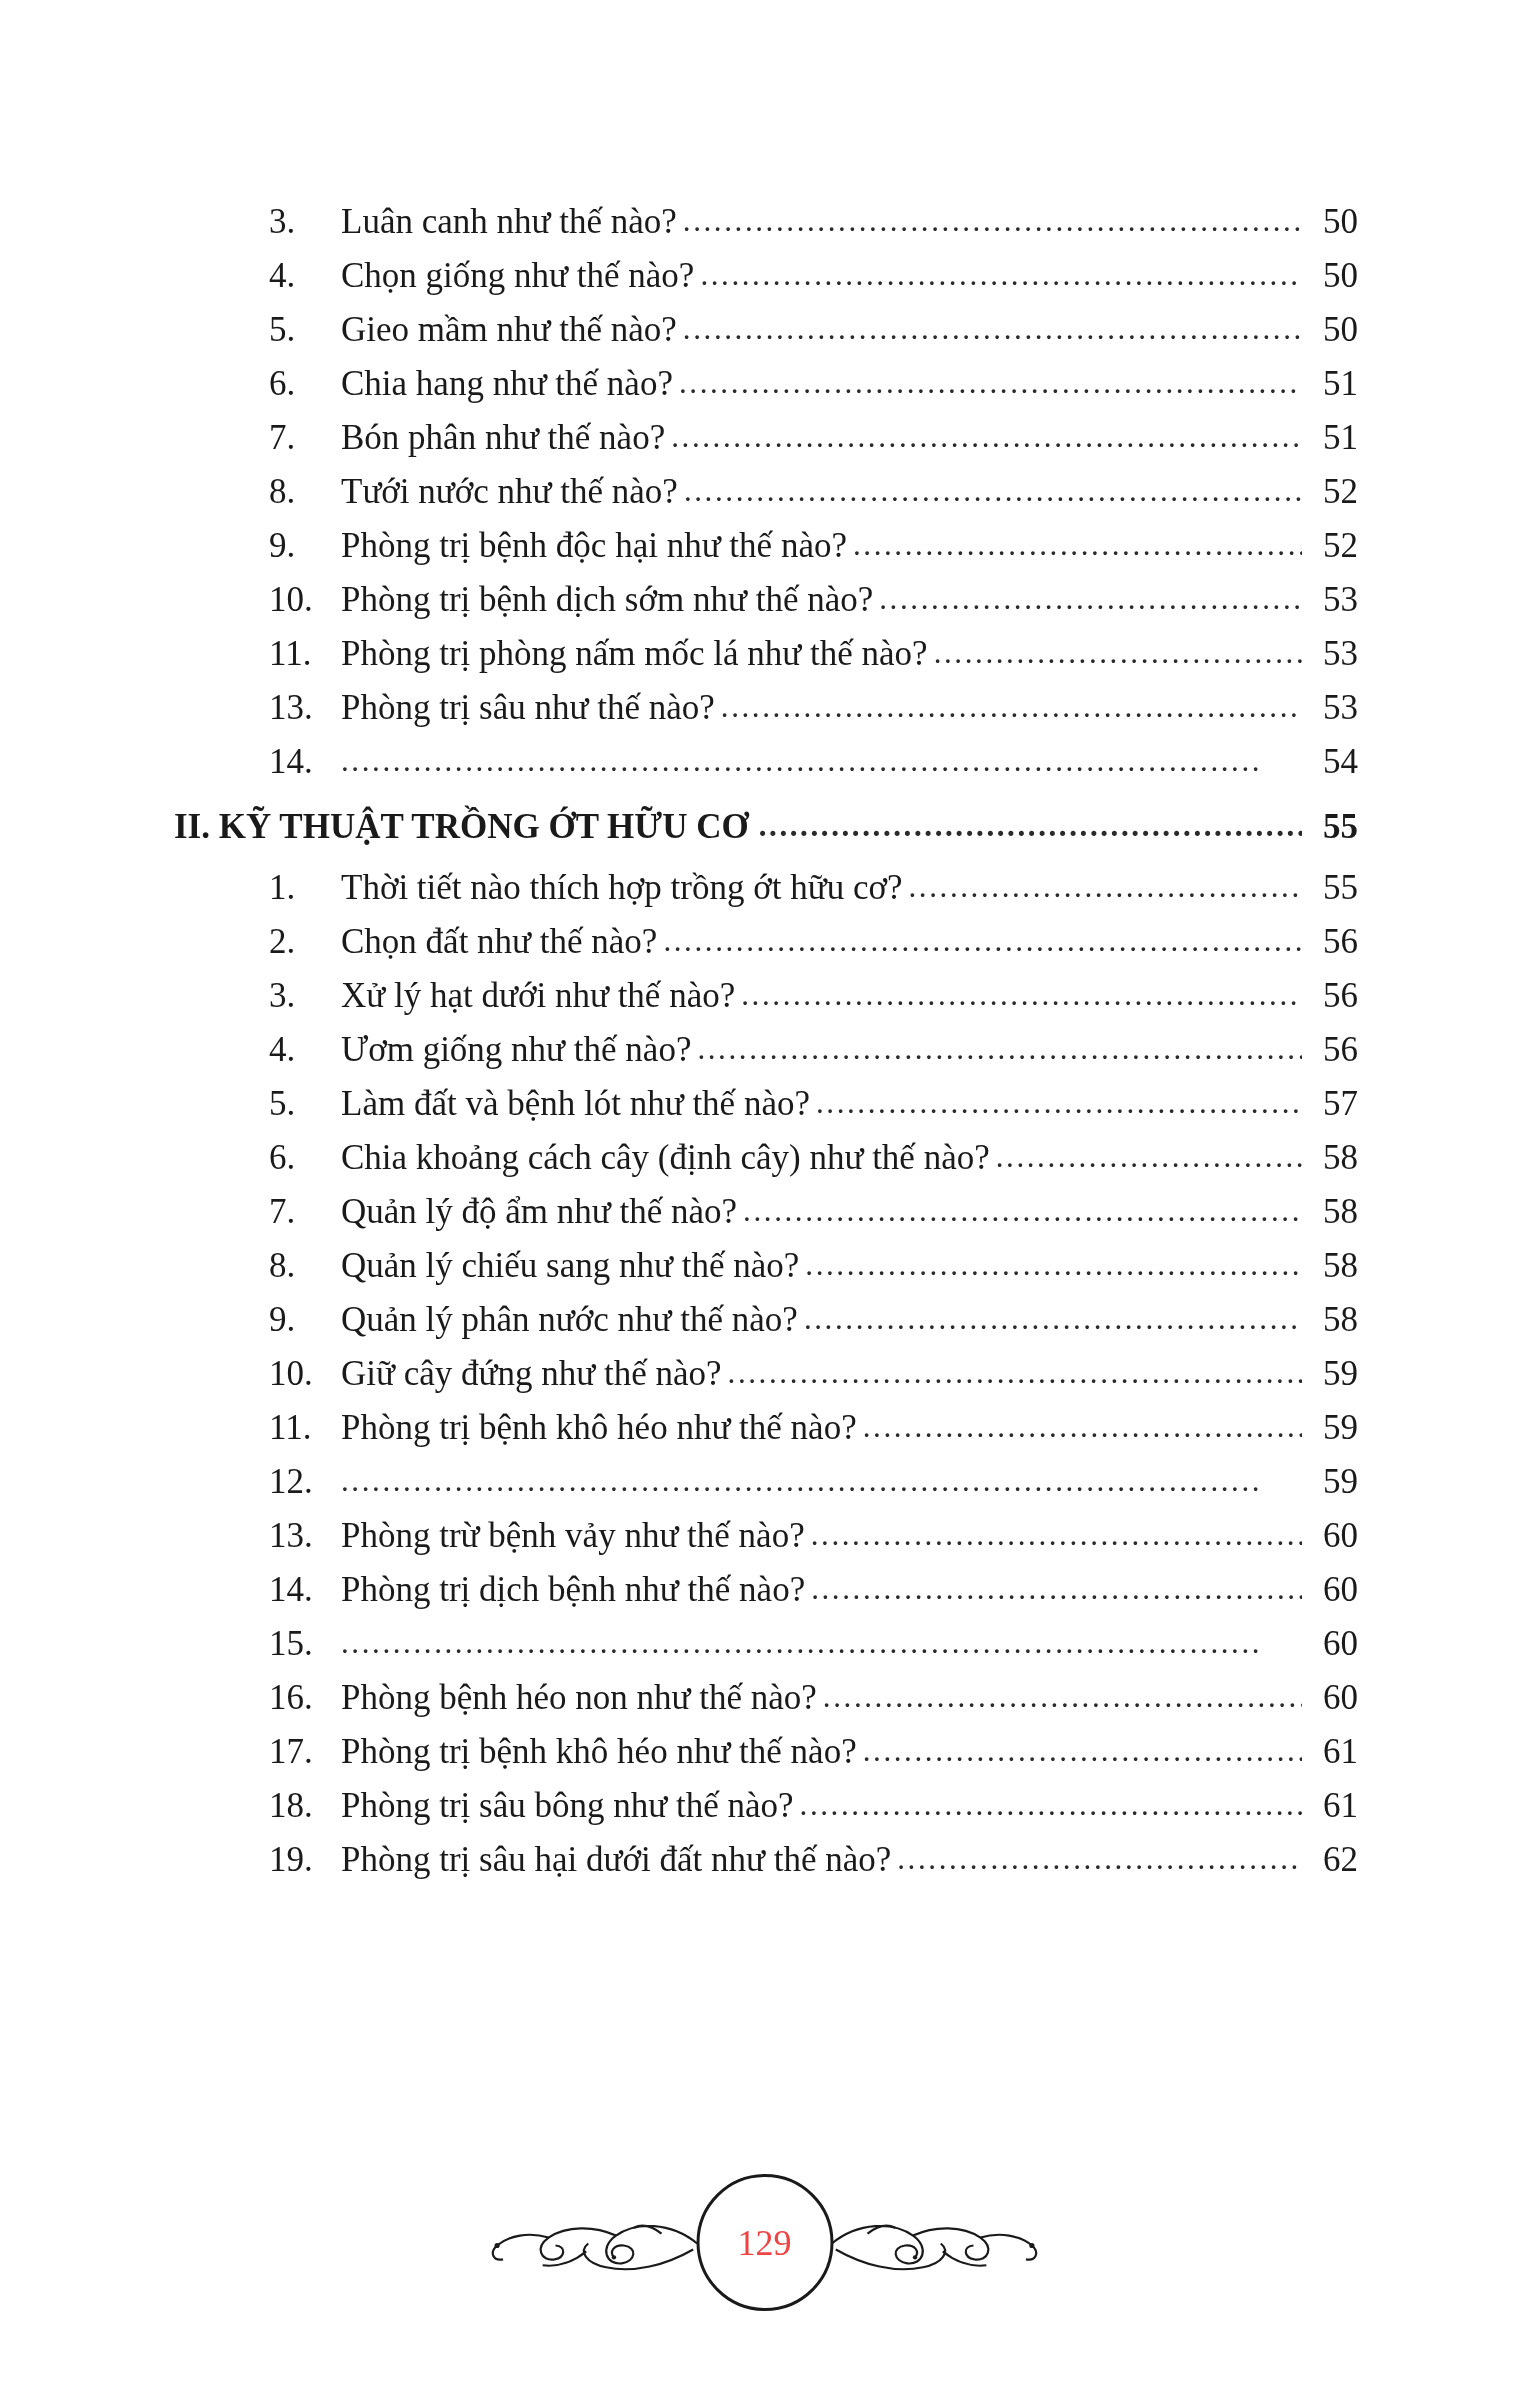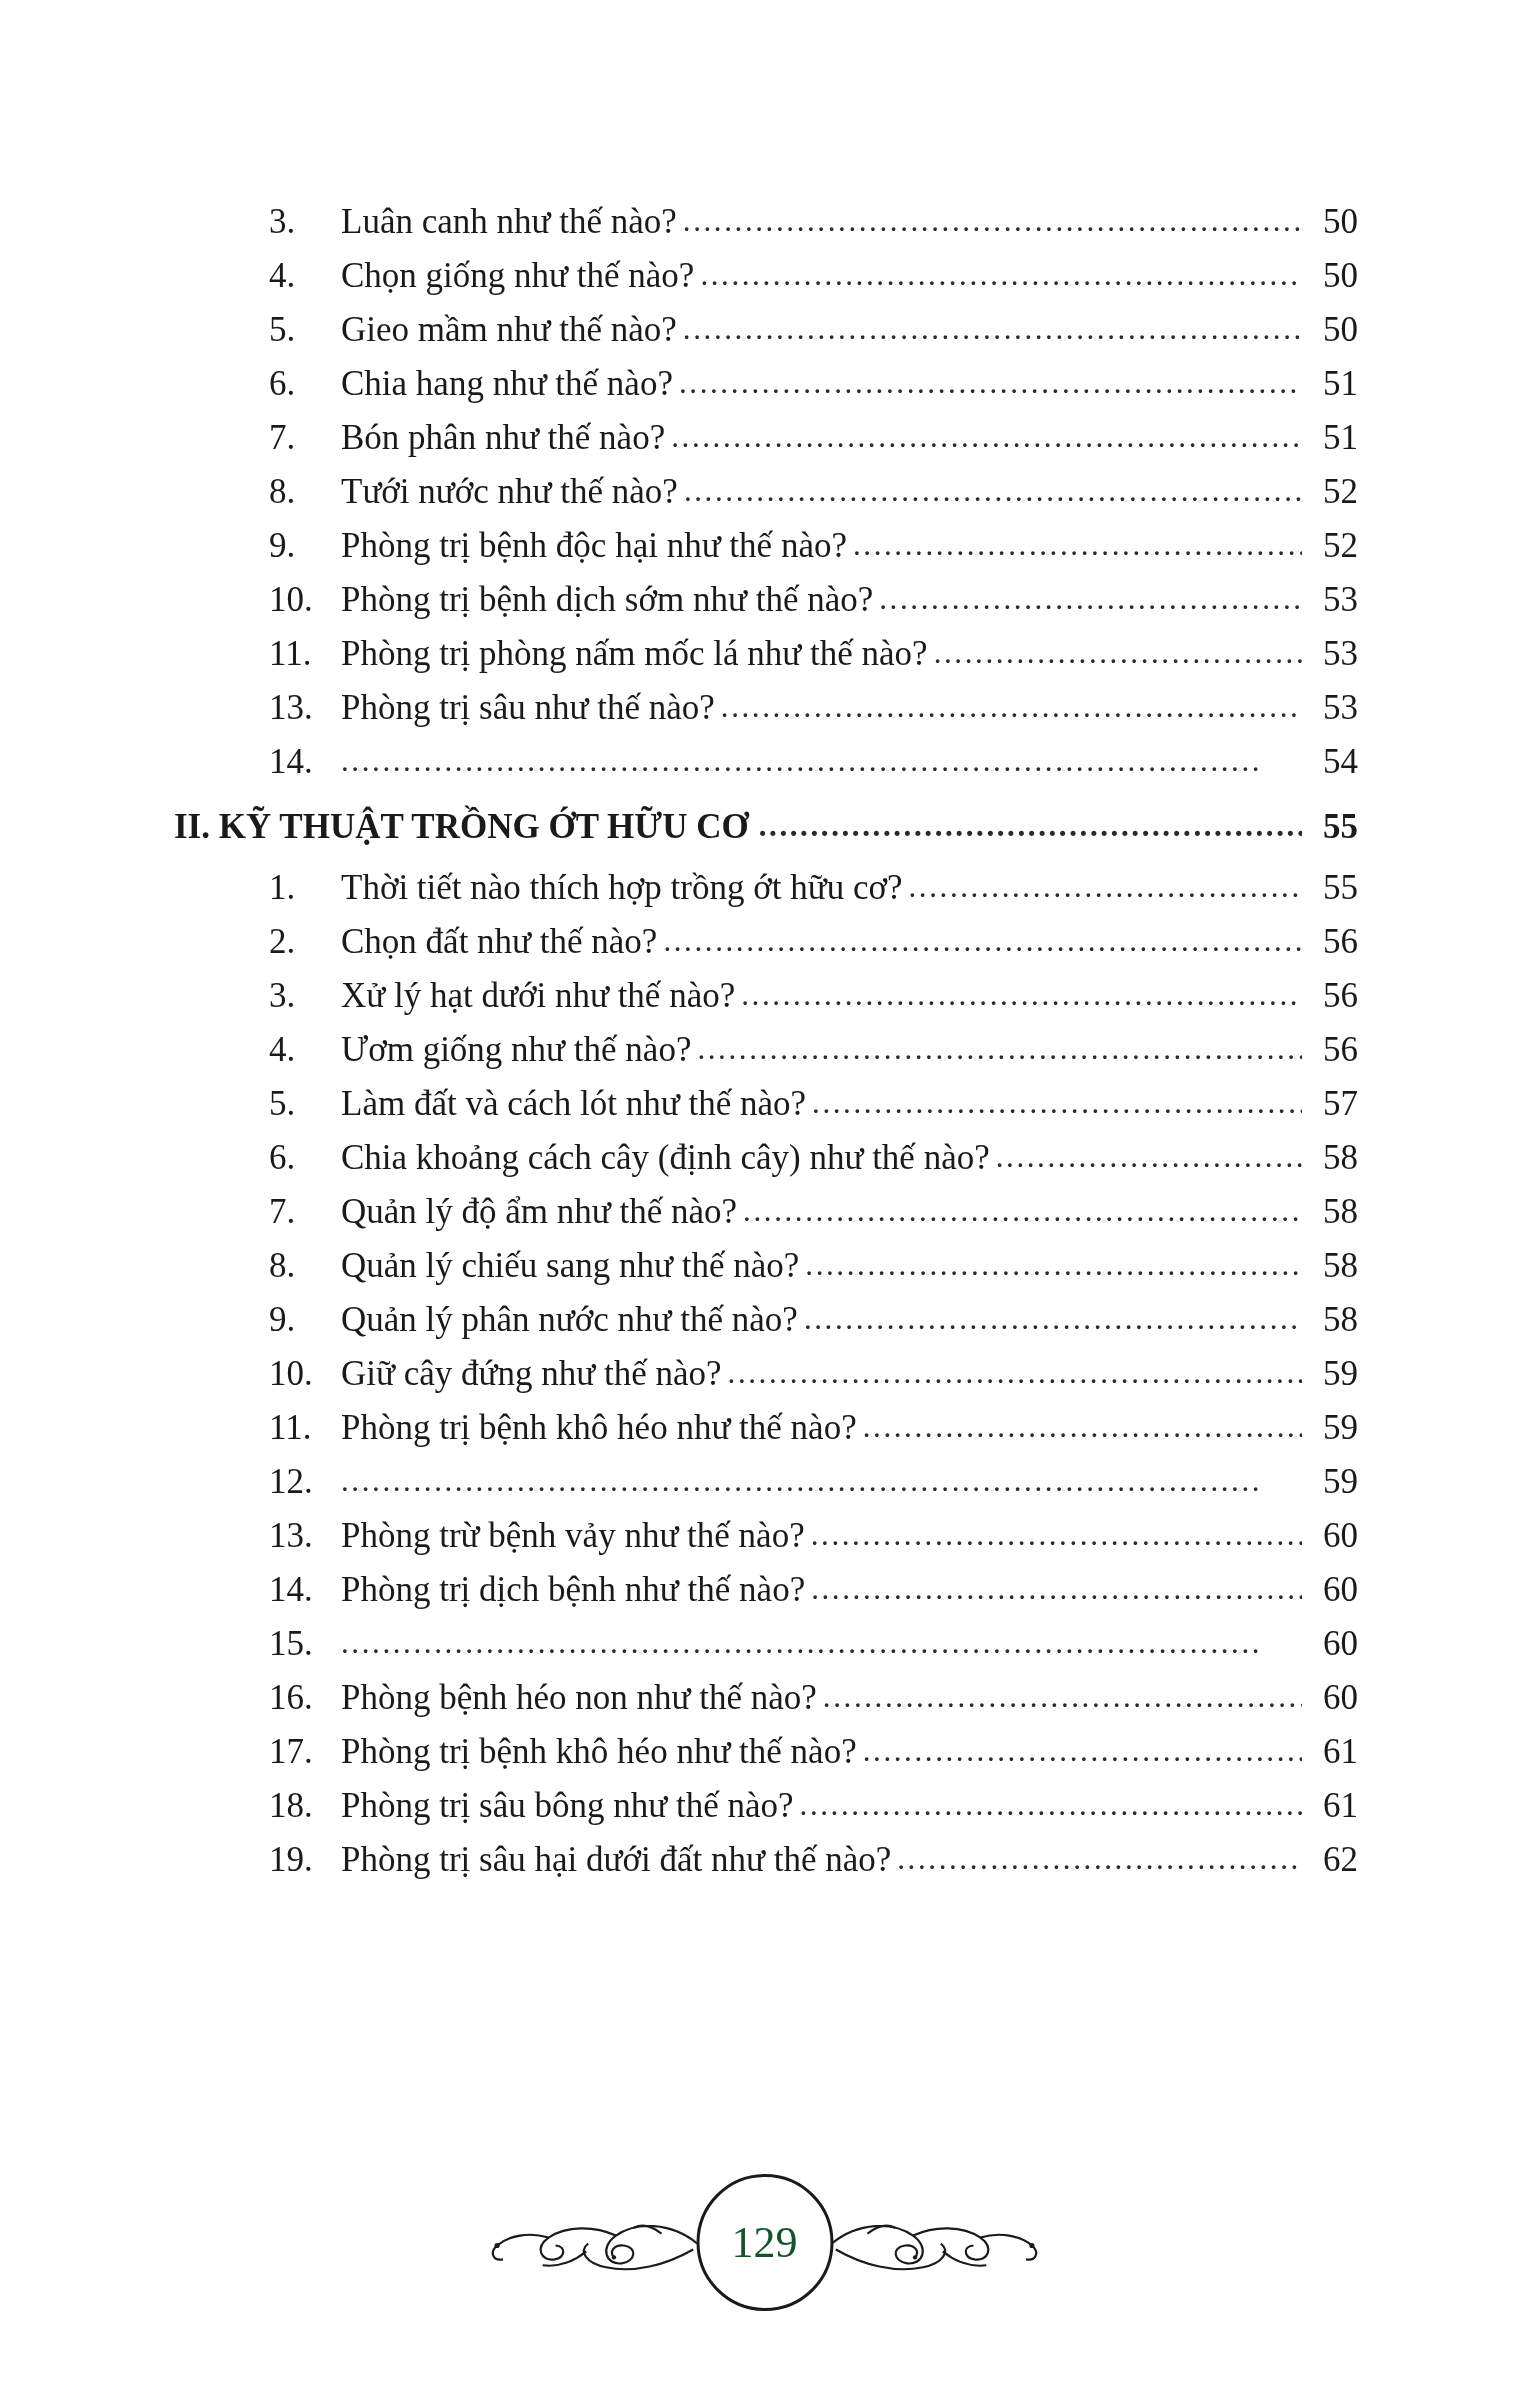--- a/index.html
+++ b/index.html
@@ -98,23 +98,23 @@
     height: 131px;
     border-radius: 50%;
     border: 3px solid #1a1a1a;
     display: flex;
     align-items: center;
     justify-content: center;
     background: #fff;
     z-index: 3;
   }
   .page-number {
-    font-size: 44px;
+    font-size: 36px;
     font-family: "Liberation Serif", serif;
-    color: #14532d;
+    color: #ef4444;
   }
   .orn-svg {
     position: absolute;
     left: 0;
     top: 28px;
     width: 597px;
     height: 103px;
     z-index: 1;
   }
 </style>
@@ -213,21 +213,21 @@
         <span class="pg">56</span>
       </div>
       <div class="entry sub">
         <span class="num">4.</span>
         <span class="title">Ươm giống như thế nào?</span>
         <span class="dots">.........................................................................................</span>
         <span class="pg">56</span>
       </div>
       <div class="entry sub">
         <span class="num">5.</span>
-        <span class="title">Làm đất và cách lót như thế nào?</span>
+        <span class="title">Làm đất và bệnh lót như thế nào?</span>
         <span class="dots">.........................................................................................</span>
         <span class="pg">57</span>
       </div>
       <div class="entry sub">
         <span class="num">6.</span>
         <span class="title">Chia khoảng cách cây (định cây) như thế nào?</span>
         <span class="dots">.........................................................................................</span>
         <span class="pg">58</span>
       </div>
       <div class="entry sub">

